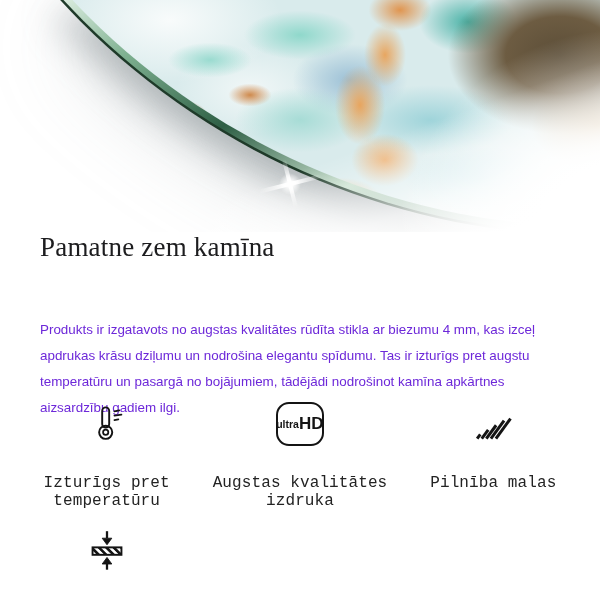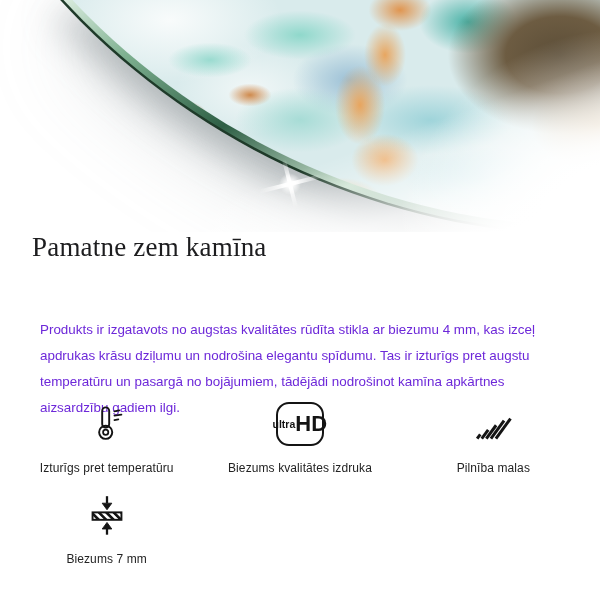--- a/index.html
+++ b/index.html
@@ -47,36 +47,36 @@
   .sparkle{position:absolute;left:258px;top:152px;width:64px;height:64px;
     transform:rotate(-14deg);pointer-events:none;}
   .sparkle .ray-h{position:absolute;left:0;top:30px;width:64px;height:3.5px;border-radius:2px;
     background:linear-gradient(90deg,rgba(255,255,255,0),#fff 42%,#fff 58%,rgba(255,255,255,0));}
   .sparkle .ray-v{position:absolute;left:30px;top:7px;width:3.5px;height:50px;border-radius:2px;
     background:linear-gradient(rgba(255,255,255,0),#fff 42%,#fff 58%,rgba(255,255,255,0));}
   .sparkle .core{position:absolute;left:21px;top:21px;width:22px;height:22px;
     background:radial-gradient(circle,rgba(255,255,255,.95) 0 20%,rgba(255,255,255,0) 70%);}
 
   
-  .title{position:absolute;left:32px;top:230px;
+  .title{position:absolute;left:40px;top:230px;
     font-family:"Liberation Serif",serif;font-size:27px;line-height:34px;
     color:#1d1d1f;font-weight:400;letter-spacing:.2px;}
   .desc{position:absolute;left:40px;top:317px;width:532px;
     font-size:13.4px;line-height:26px;color:#6d28d9;}
 
   
   .features{position:absolute;left:10px;top:400px;width:580px;
     display:grid;grid-template-columns:repeat(3,1fr);row-gap:16px;}
   .feature{display:flex;flex-direction:column;align-items:center;}
   .icon-box{height:48px;display:flex;align-items:center;justify-content:center;}
-  .feature-label{margin-top:13px;font-size:12px;color:#232323;letter-spacing:.1px;text-align:center;}
+  .feature-label{margin-top:26px;font-size:16px;color:#232323;letter-spacing:.1px;text-align:center;font-family:Liberation Mono, monospace;}
   .uhd-box{width:44px;height:40px;border:2.6px solid #141414;border-radius:13px;
     display:flex;align-items:center;justify-content:center;color:#141414;}
   .uhd-top{font-size:10.5px;font-weight:600;line-height:11px;}
-  .uhd-bottom{font-size:22px;font-weight:800;line-height:16px;letter-spacing:.2px;}
+  .uhd-bottom{font-size:17px;font-weight:800;line-height:16px;letter-spacing:.2px;}
   svg.ic{display:block;}
 </style>
 </head>
 <body>
 
 <div class="page">
 
   <div class="hero">
     <div class="glass-shadow">
       <div class="glass-edge-outer"></div>
@@ -113,21 +113,21 @@
       <div class="feature-label">Izturīgs pret temperatūru</div>
     </div>
 
     <div class="feature">
       <div class="icon-box">
         <div class="uhd-box">
           <div class="uhd-top">ultra</div>
           <div class="uhd-bottom">HD</div>
         </div>
       </div>
-      <div class="feature-label">Biezums kvalitātes izdruka</div>
+      <div class="feature-label">Augstas kvalitātes izdruka</div>
     </div>
 
 
 
     <div class="feature">
       <div class="icon-box">
         <svg class="ic" width="44" height="40" viewBox="0 0 52 48" fill="none" stroke="#141414" stroke-width="3.6">
           <path d="M7 41.5 L10.75 36.5"></path>
           <path d="M12.5 41.5 L20.25 31"></path>
           <path d="M18 41.5 L29.75 25.5"></path>

